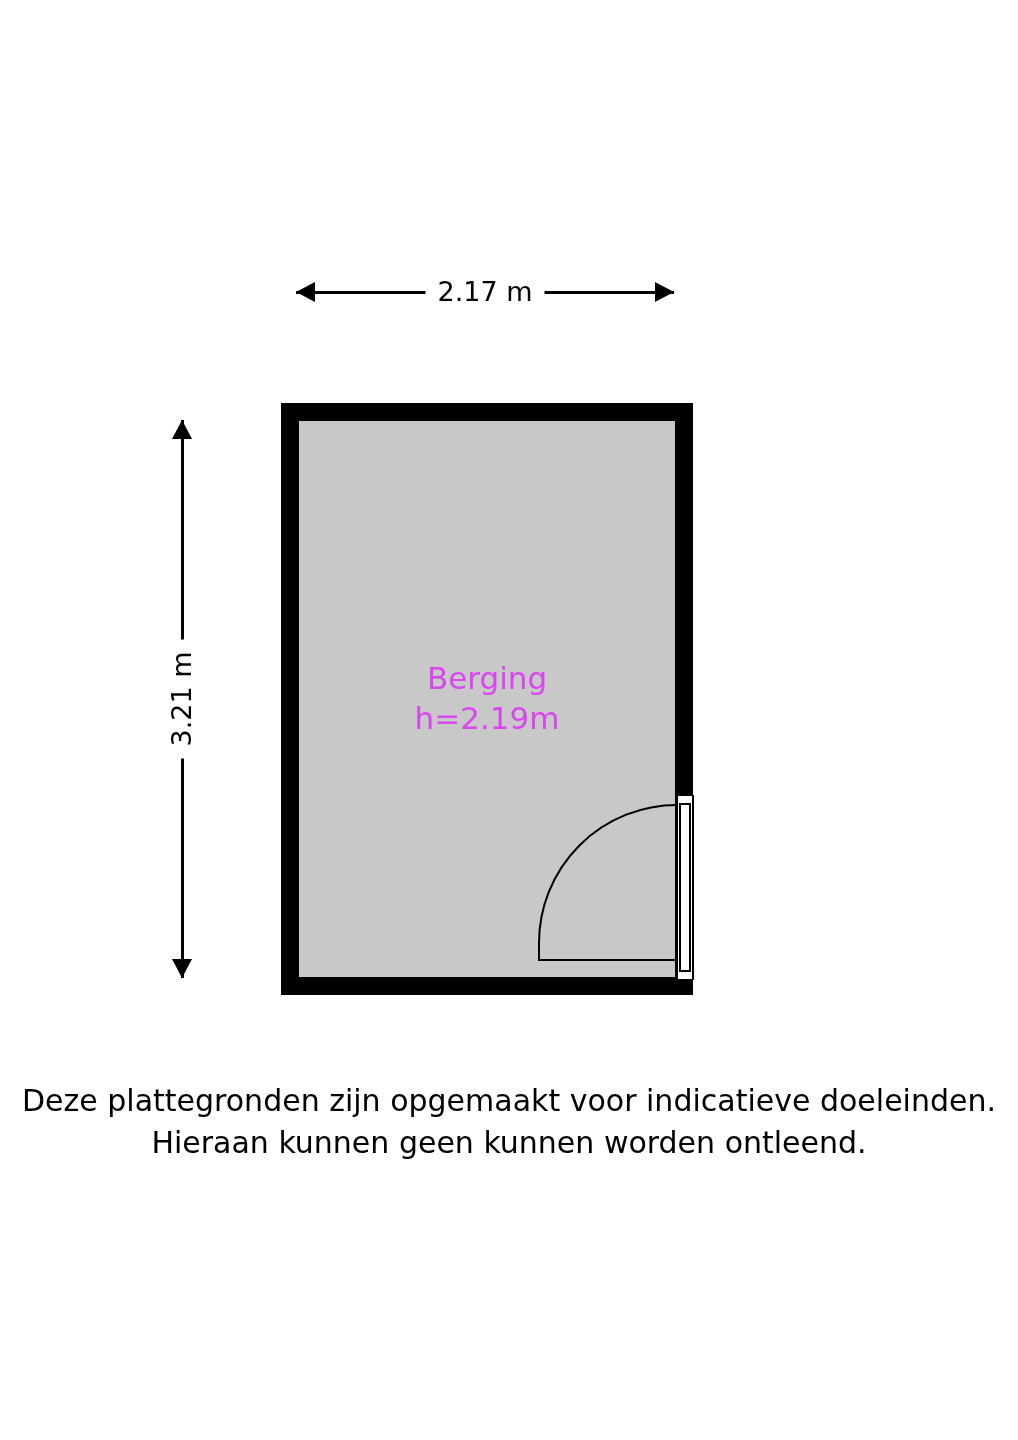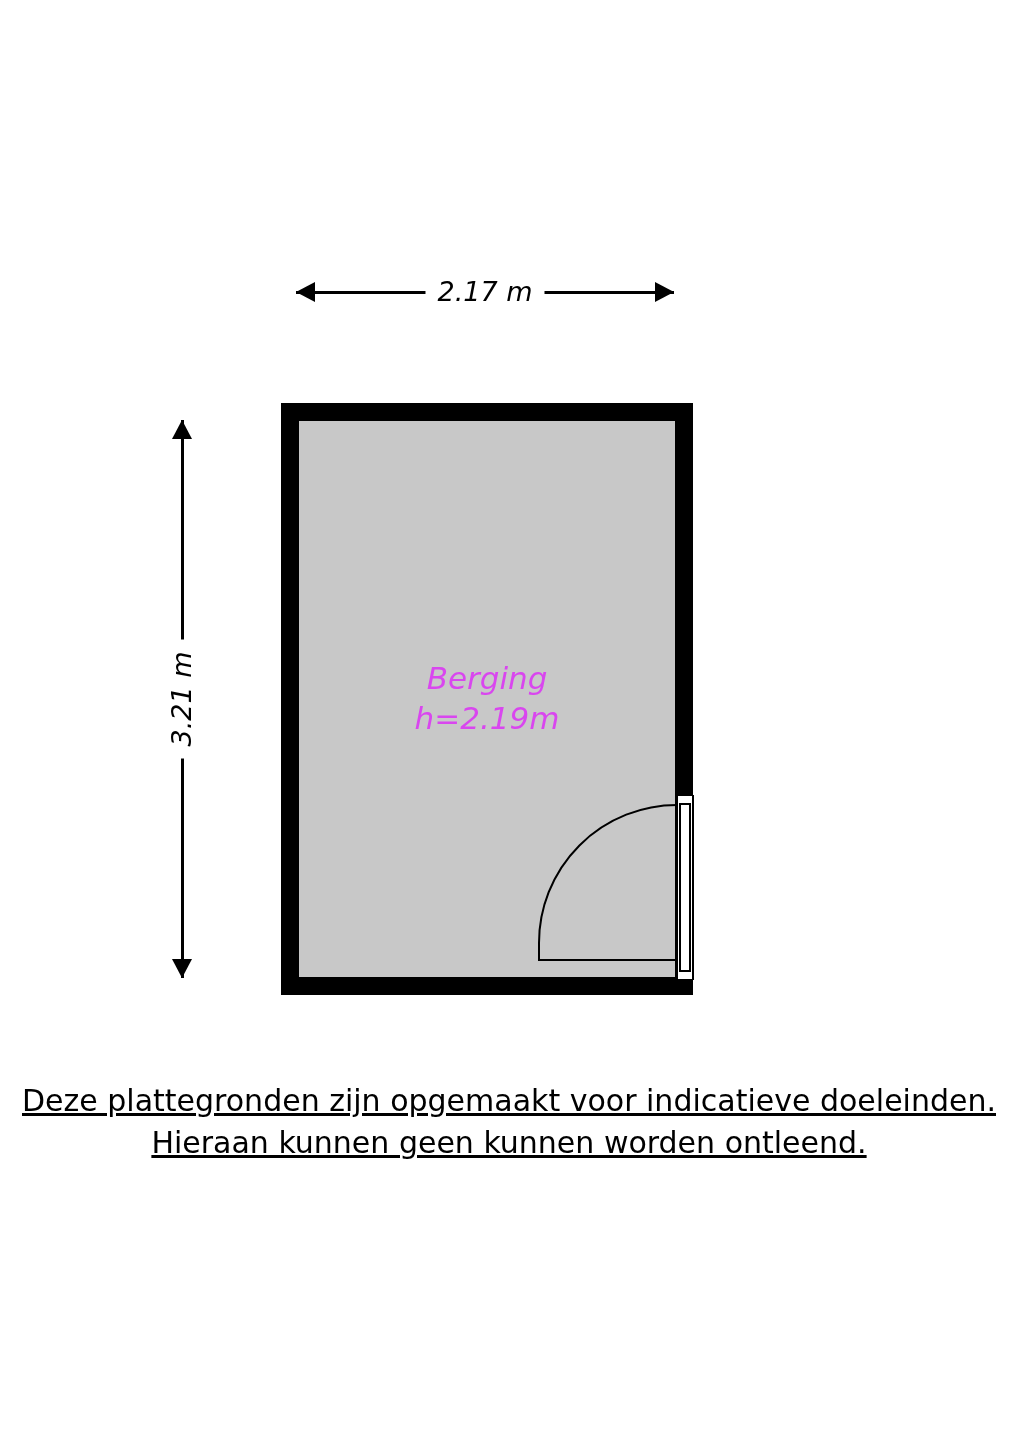--- a/index.html
+++ b/index.html
@@ -15,21 +15,20 @@
     color: #000000;
     overflow: hidden;
   }
 
   #floorplan {
     position: absolute;
     left: 0;
     top: 0;
     width: 918px;
     height: 1440px;
-    font-style: italic;
   }
 
   
   .dim-h {
     position: absolute;
     left: 296px;
     top: 272px;
     width: 378px;
     height: 40px;
   }
@@ -166,21 +165,20 @@
     left: 0;
     right: 0;
     top: 1080px;
     text-align: center;
     font-size: 30px;
     line-height: 42px;
     color: #000;
   }
   .disclaimer span {
     display: block;
-    text-decoration: underline;
   }
 </style>
 </head>
 <body>
 
 <div id="floorplan">
 
   <div class="dim-h">
     <div class="line"></div>
     <div class="arrow-l"></div>

